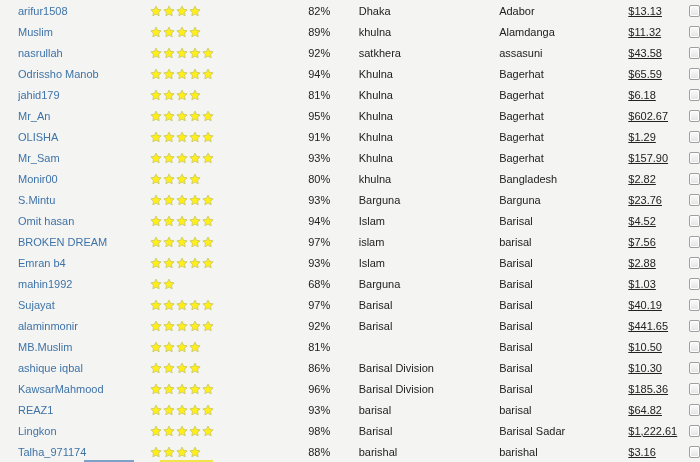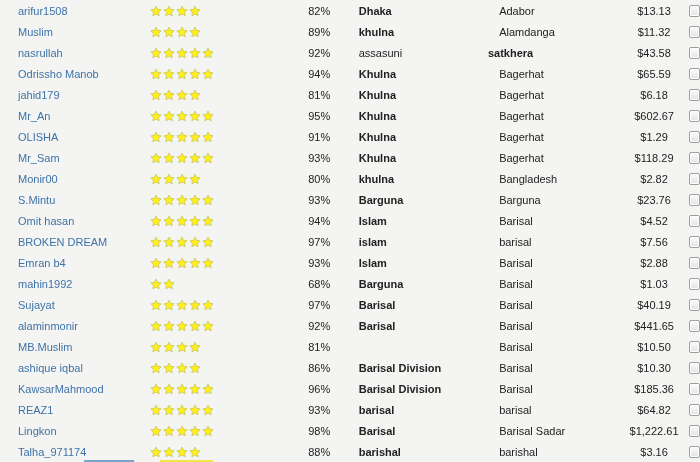--- a/index.html
+++ b/index.html
@@ -10,23 +10,23 @@
     font-size:11px;color:#222;
   }
   #table{position:absolute;top:0;left:0;width:700px;}
   .row{display:flex;align-items:center;height:21px;}
   .cell{white-space:nowrap;overflow:hidden;}
   .c-user{margin-left:18px;width:141px;}
   .c-user a{color:#3e73a8;text-decoration:none;}
   .c-stars{width:122px;display:flex;align-items:center;gap:1px;}
   .c-stars svg{display:block;}
   .c-pct{width:54px;margin-left:44px;}
-  .c-city{width:150px;font-weight:bold;}
+  .c-city{width:150px;}
   .c-dist{width:138px;}
-  .c-amt{width:55px;text-align:center;}
+  .c-amt{width:55px;text-align:left;text-decoration:underline;}
   .c-chk{margin-left:9px;display:flex;align-items:center;}
   .chk{
     -webkit-appearance:none;appearance:none;margin:0;
     width:12px;height:12px;
     background:linear-gradient(#fbfbfb,#e3e3e3);
     border:1px solid #9f9f9f;border-radius:2px;
     box-shadow:inset 0 0 0 1px #ffffff;
     cursor:pointer;
   }
   
@@ -99,22 +99,22 @@
           <path d="M12 2.2l3.1 6.5 7.1 1-5.1 4.9 1.2 7-6.3-3.4-6.3 3.4 1.2-7-5.1-4.9 7.1-1z" fill="#ffee18" stroke="#c6c663" stroke-width="1.6" stroke-linejoin="round"></path>
         </svg>
         <svg width="12" height="12" viewBox="0 0 24 24">
           <path d="M12 2.2l3.1 6.5 7.1 1-5.1 4.9 1.2 7-6.3-3.4-6.3 3.4 1.2-7-5.1-4.9 7.1-1z" fill="#ffee18" stroke="#c6c663" stroke-width="1.6" stroke-linejoin="round"></path>
         </svg>
         <svg width="12" height="12" viewBox="0 0 24 24">
           <path d="M12 2.2l3.1 6.5 7.1 1-5.1 4.9 1.2 7-6.3-3.4-6.3 3.4 1.2-7-5.1-4.9 7.1-1z" fill="#ffee18" stroke="#c6c663" stroke-width="1.6" stroke-linejoin="round"></path>
         </svg>
       </div>
       <div class="cell c-pct">92%</div>
+      <div class="cell c-city">satkhera</div>
       <div class="cell c-dist">assasuni</div>
-      <div class="cell c-city">satkhera</div>
       <div class="cell c-amt">$43.58</div>
       <div class="cell c-chk">
         <input type="checkbox" class="chk" style="">
       </div>
     </div>
     <div class="row">
       <div class="cell c-user"><a href="#">Odrissho Manob</a></div>
       <div class="cell c-stars">
         <svg width="12" height="12" viewBox="0 0 24 24">
           <path d="M12 2.2l3.1 6.5 7.1 1-5.1 4.9 1.2 7-6.3-3.4-6.3 3.4 1.2-7-5.1-4.9 7.1-1z" fill="#ffee18" stroke="#c6c663" stroke-width="1.6" stroke-linejoin="round"></path>
@@ -233,21 +233,21 @@
         <svg width="12" height="12" viewBox="0 0 24 24">
           <path d="M12 2.2l3.1 6.5 7.1 1-5.1 4.9 1.2 7-6.3-3.4-6.3 3.4 1.2-7-5.1-4.9 7.1-1z" fill="#ffee18" stroke="#c6c663" stroke-width="1.6" stroke-linejoin="round"></path>
         </svg>
         <svg width="12" height="12" viewBox="0 0 24 24">
           <path d="M12 2.2l3.1 6.5 7.1 1-5.1 4.9 1.2 7-6.3-3.4-6.3 3.4 1.2-7-5.1-4.9 7.1-1z" fill="#ffee18" stroke="#c6c663" stroke-width="1.6" stroke-linejoin="round"></path>
         </svg>
       </div>
       <div class="cell c-pct">93%</div>
       <div class="cell c-city">Khulna</div>
       <div class="cell c-dist">Bagerhat</div>
-      <div class="cell c-amt">$118.29</div>
+      <div class="cell c-amt">$157.90</div>
       <div class="cell c-chk">
         <input type="checkbox" class="chk" style="">
       </div>
     </div>
     <div class="row">
       <div class="cell c-user"><a href="#">Monir00</a></div>
       <div class="cell c-stars">
         <svg width="12" height="12" viewBox="0 0 24 24">
           <path d="M12 2.2l3.1 6.5 7.1 1-5.1 4.9 1.2 7-6.3-3.4-6.3 3.4 1.2-7-5.1-4.9 7.1-1z" fill="#ffee18" stroke="#c6c663" stroke-width="1.6" stroke-linejoin="round"></path>
         </svg>

